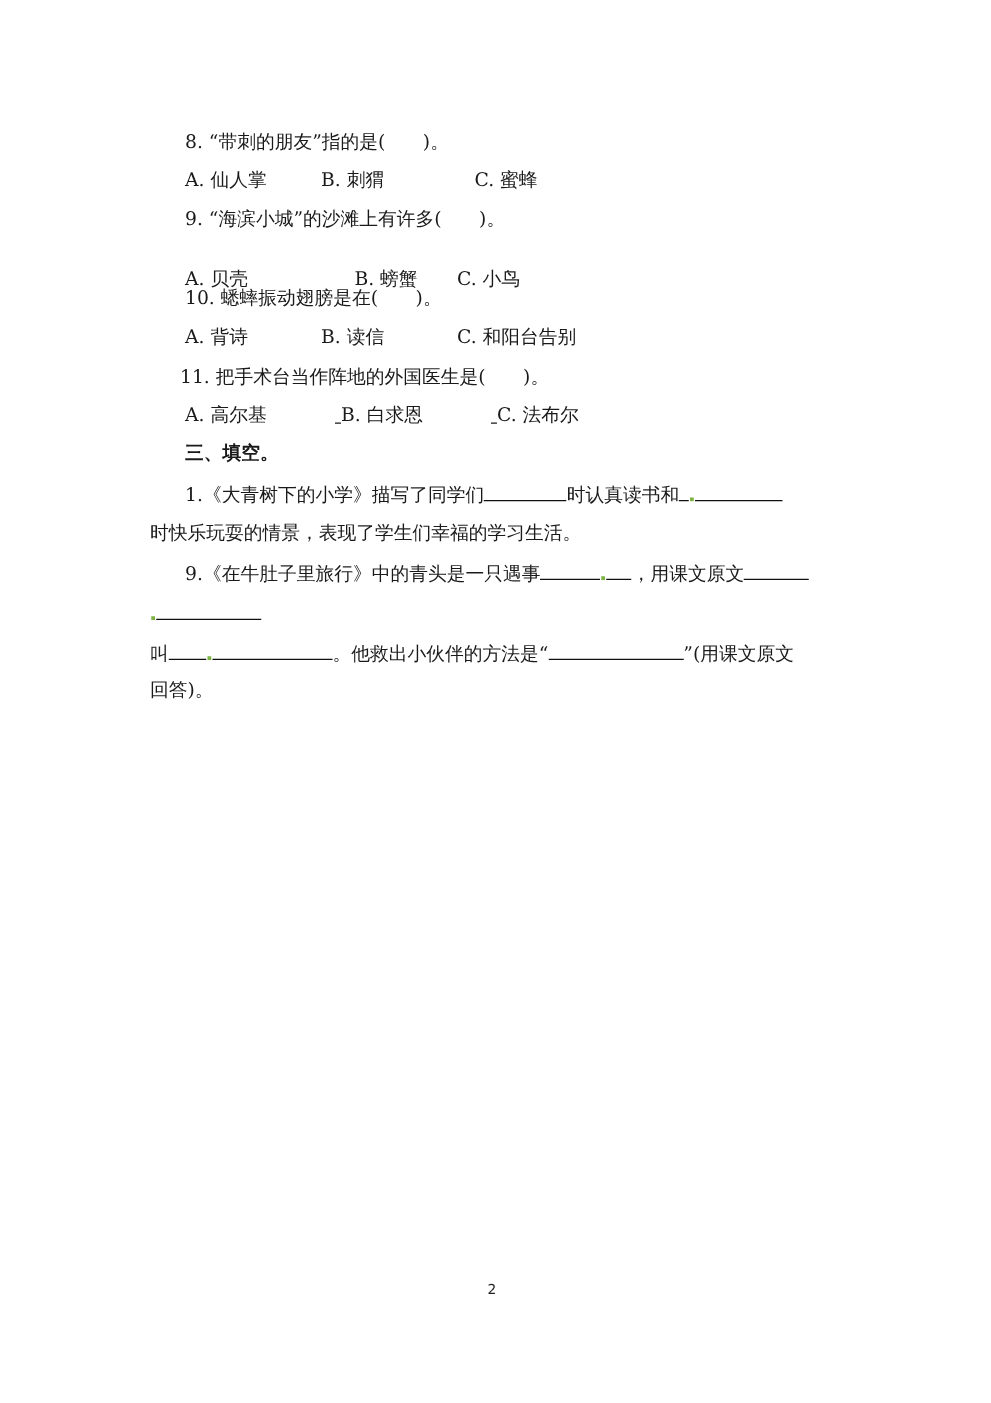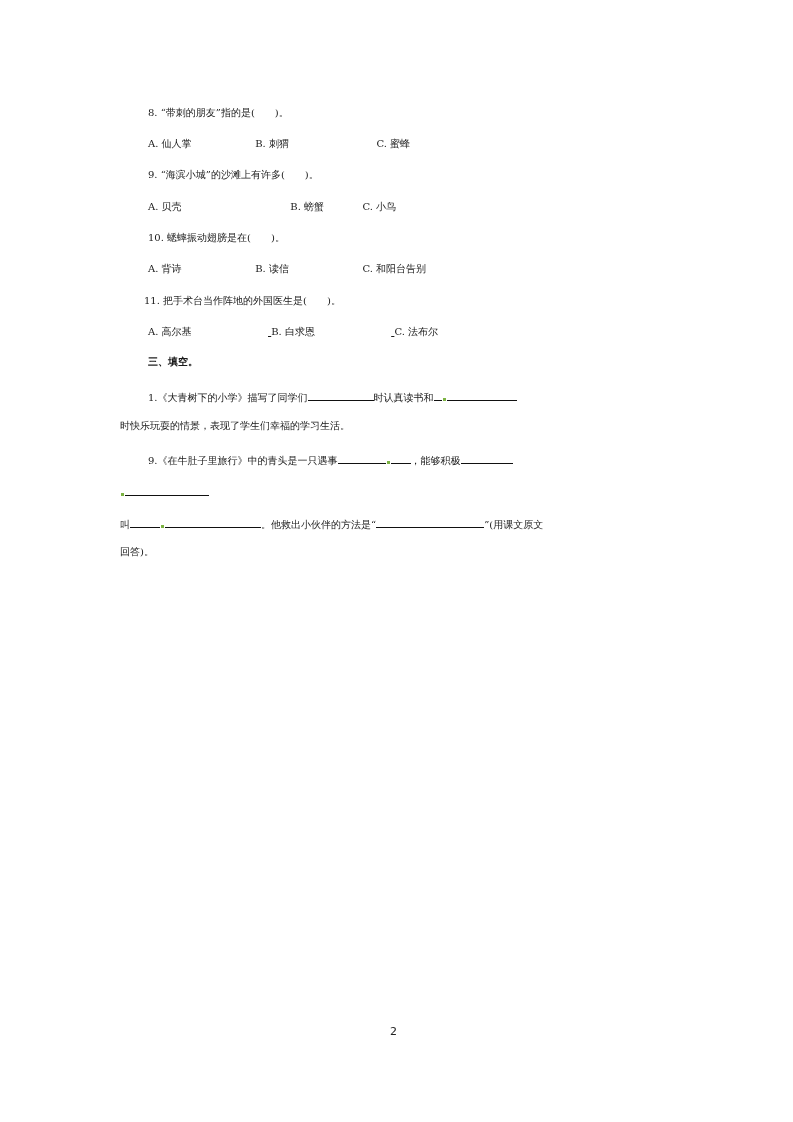--- a/index.html
+++ b/index.html
@@ -1,18 +1,18 @@
 <!DOCTYPE html>
 <html><head>
 <meta charset="utf-8">
 <style>
   html, body { margin: 0; padding: 0; background: #ffffff; }
   body { width: 793px; height: 1122px; position: relative; overflow: hidden;
          font-family: "DejaVu Serif", "Liberation Serif", serif; color: #1a1a1a; }
-  .line { position: absolute; font-size: 10px; line-height: 20px; white-space: nowrap; }
+  .line { position: absolute; font-size: 15px; line-height: 20px; white-space: nowrap; }
   .opt { display: inline-block; }
   .blank { display: inline-block; border-bottom: 1.3px solid #111; height: 16px; vertical-align: baseline; }
   .mark { display: inline-block; width: 3px; height: 3px; background: #7cb342; vertical-align: baseline; margin: 0 1px; }
   .bold { font-weight: bold; }
   .pagenum { position: absolute; left: 390px; top: 1025px; font-size: 11px; font-family: "DejaVu Sans", sans-serif; color: #222; }
 </style>
 </head>
 <body>
 
 <div class="line" style="left:148px; top:103px;">
@@ -23,21 +23,21 @@
   <span class="opt" style="width:104px;">A. 仙人掌</span>
   <span class="opt" style="width:118px;">B. 刺猬</span>
   <span class="opt">C. 蜜蜂</span>
 </div>
 
 <div class="line" style="left:148px; top:165px;">
   <span>9.</span>
   <span>“海滨小城”的沙滩上有许多(　　)。</span>
 </div>
 <div class="line" style="left:148px; top:197px;">
-  <span class="opt" style="width:104px;">A. 贝壳</span>
+  <span class="opt" style="width:104px;margin-top:16px;">A. 贝壳</span>
   <span class="opt" style="width:104px;text-align:center;">B. 螃蟹</span>
   <span class="opt">C. 小鸟</span>
 </div>
 
 <div class="line" style="left:148px; top:228px;text-align:center;">
   <span>10.</span>
   <span>蟋蟀振动翅膀是在(　　)。</span>
 </div>
 <div class="line" style="left:148px; top:259px;">
   <span class="opt" style="width:104px;">A. 背诗</span>
@@ -56,21 +56,21 @@
 </div>
 
 <div class="line bold" style="left:148px; top:352px; font-family:'DejaVu Sans', sans-serif;text-align:right;">三、填空。</div>
 
 <div class="line" style="left:148px; top:384px;">
   <span>1.《大青树下的小学》描写了同学们</span><span class="blank" style="width:66px;"></span><span>时认真读书和</span><span class="blank" style="width:8px;"></span><span class="mark"></span><span class="blank" style="width:70px;"></span>
 </div>
 <div class="line" style="left:120px; top:416px;">时快乐玩耍的情景，表现了学生们幸福的学习生活。</div>
 
 <div class="line" style="left:148px; top:447px;">
-  <span>9.《在牛肚子里旅行》中的青头是一只遇事</span><span class="blank" style="width:48px;"></span><span class="mark"></span><span class="blank" style="width:20px;"></span><span>，能够积极</span><span class="blank" style="width:52px;"></span>
+  <span>9.《在牛肚子里旅行》中的青头是一只遇事</span><span class="blank" style="width:48px;"></span><span class="mark"></span><span class="blank" style="width:20px;"></span><span>，用课文原文</span><span class="blank" style="width:52px;"></span>
 </div>
 <div class="line" style="left:120px; top:479px;">
   <span class="mark"></span><span class="blank" style="width:84px;"></span>
 </div>
 <div class="line" style="left:120px; top:511px;">
   <span>叫</span><span class="blank" style="width:30px;"></span><span class="mark"></span><span class="blank" style="width:96px;"></span><span>。他救出小伙伴的方法是“</span><span class="blank" style="width:108px;"></span><span>”(用课文原文</span>
 </div>
 <div class="line" style="left:120px; top:542px;">回答)。</div>
 
 <div class="pagenum">2</div>

